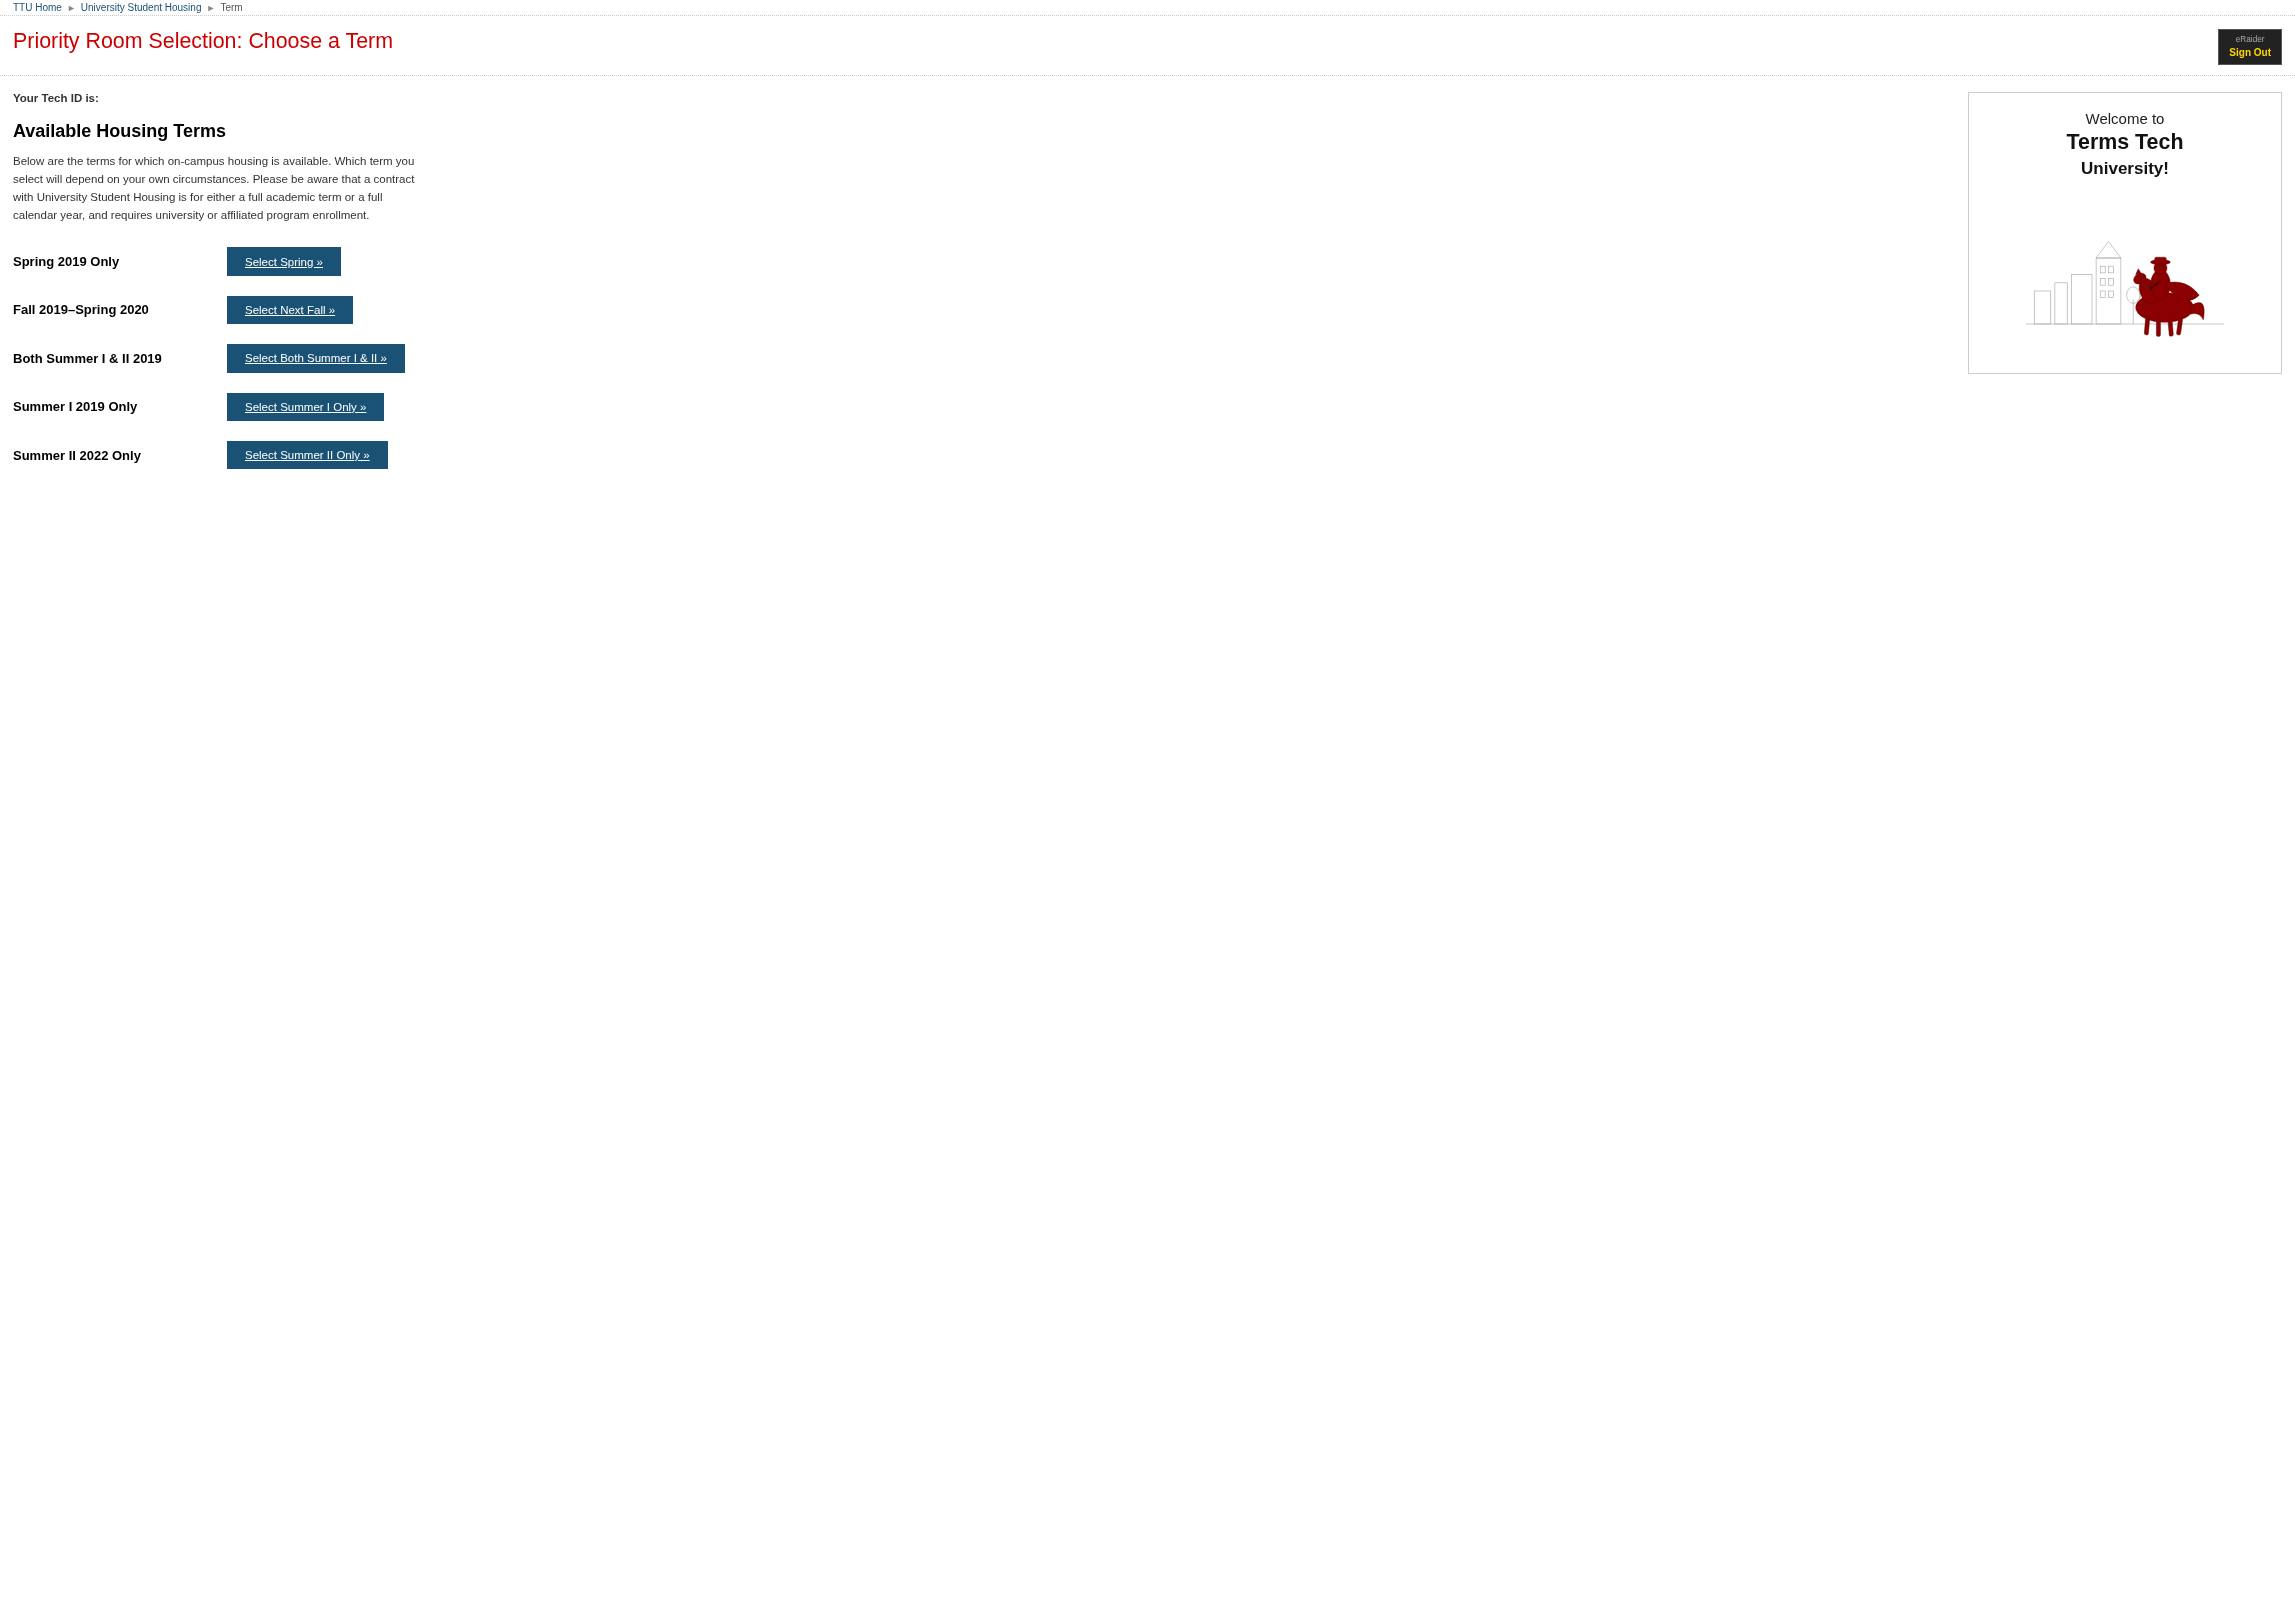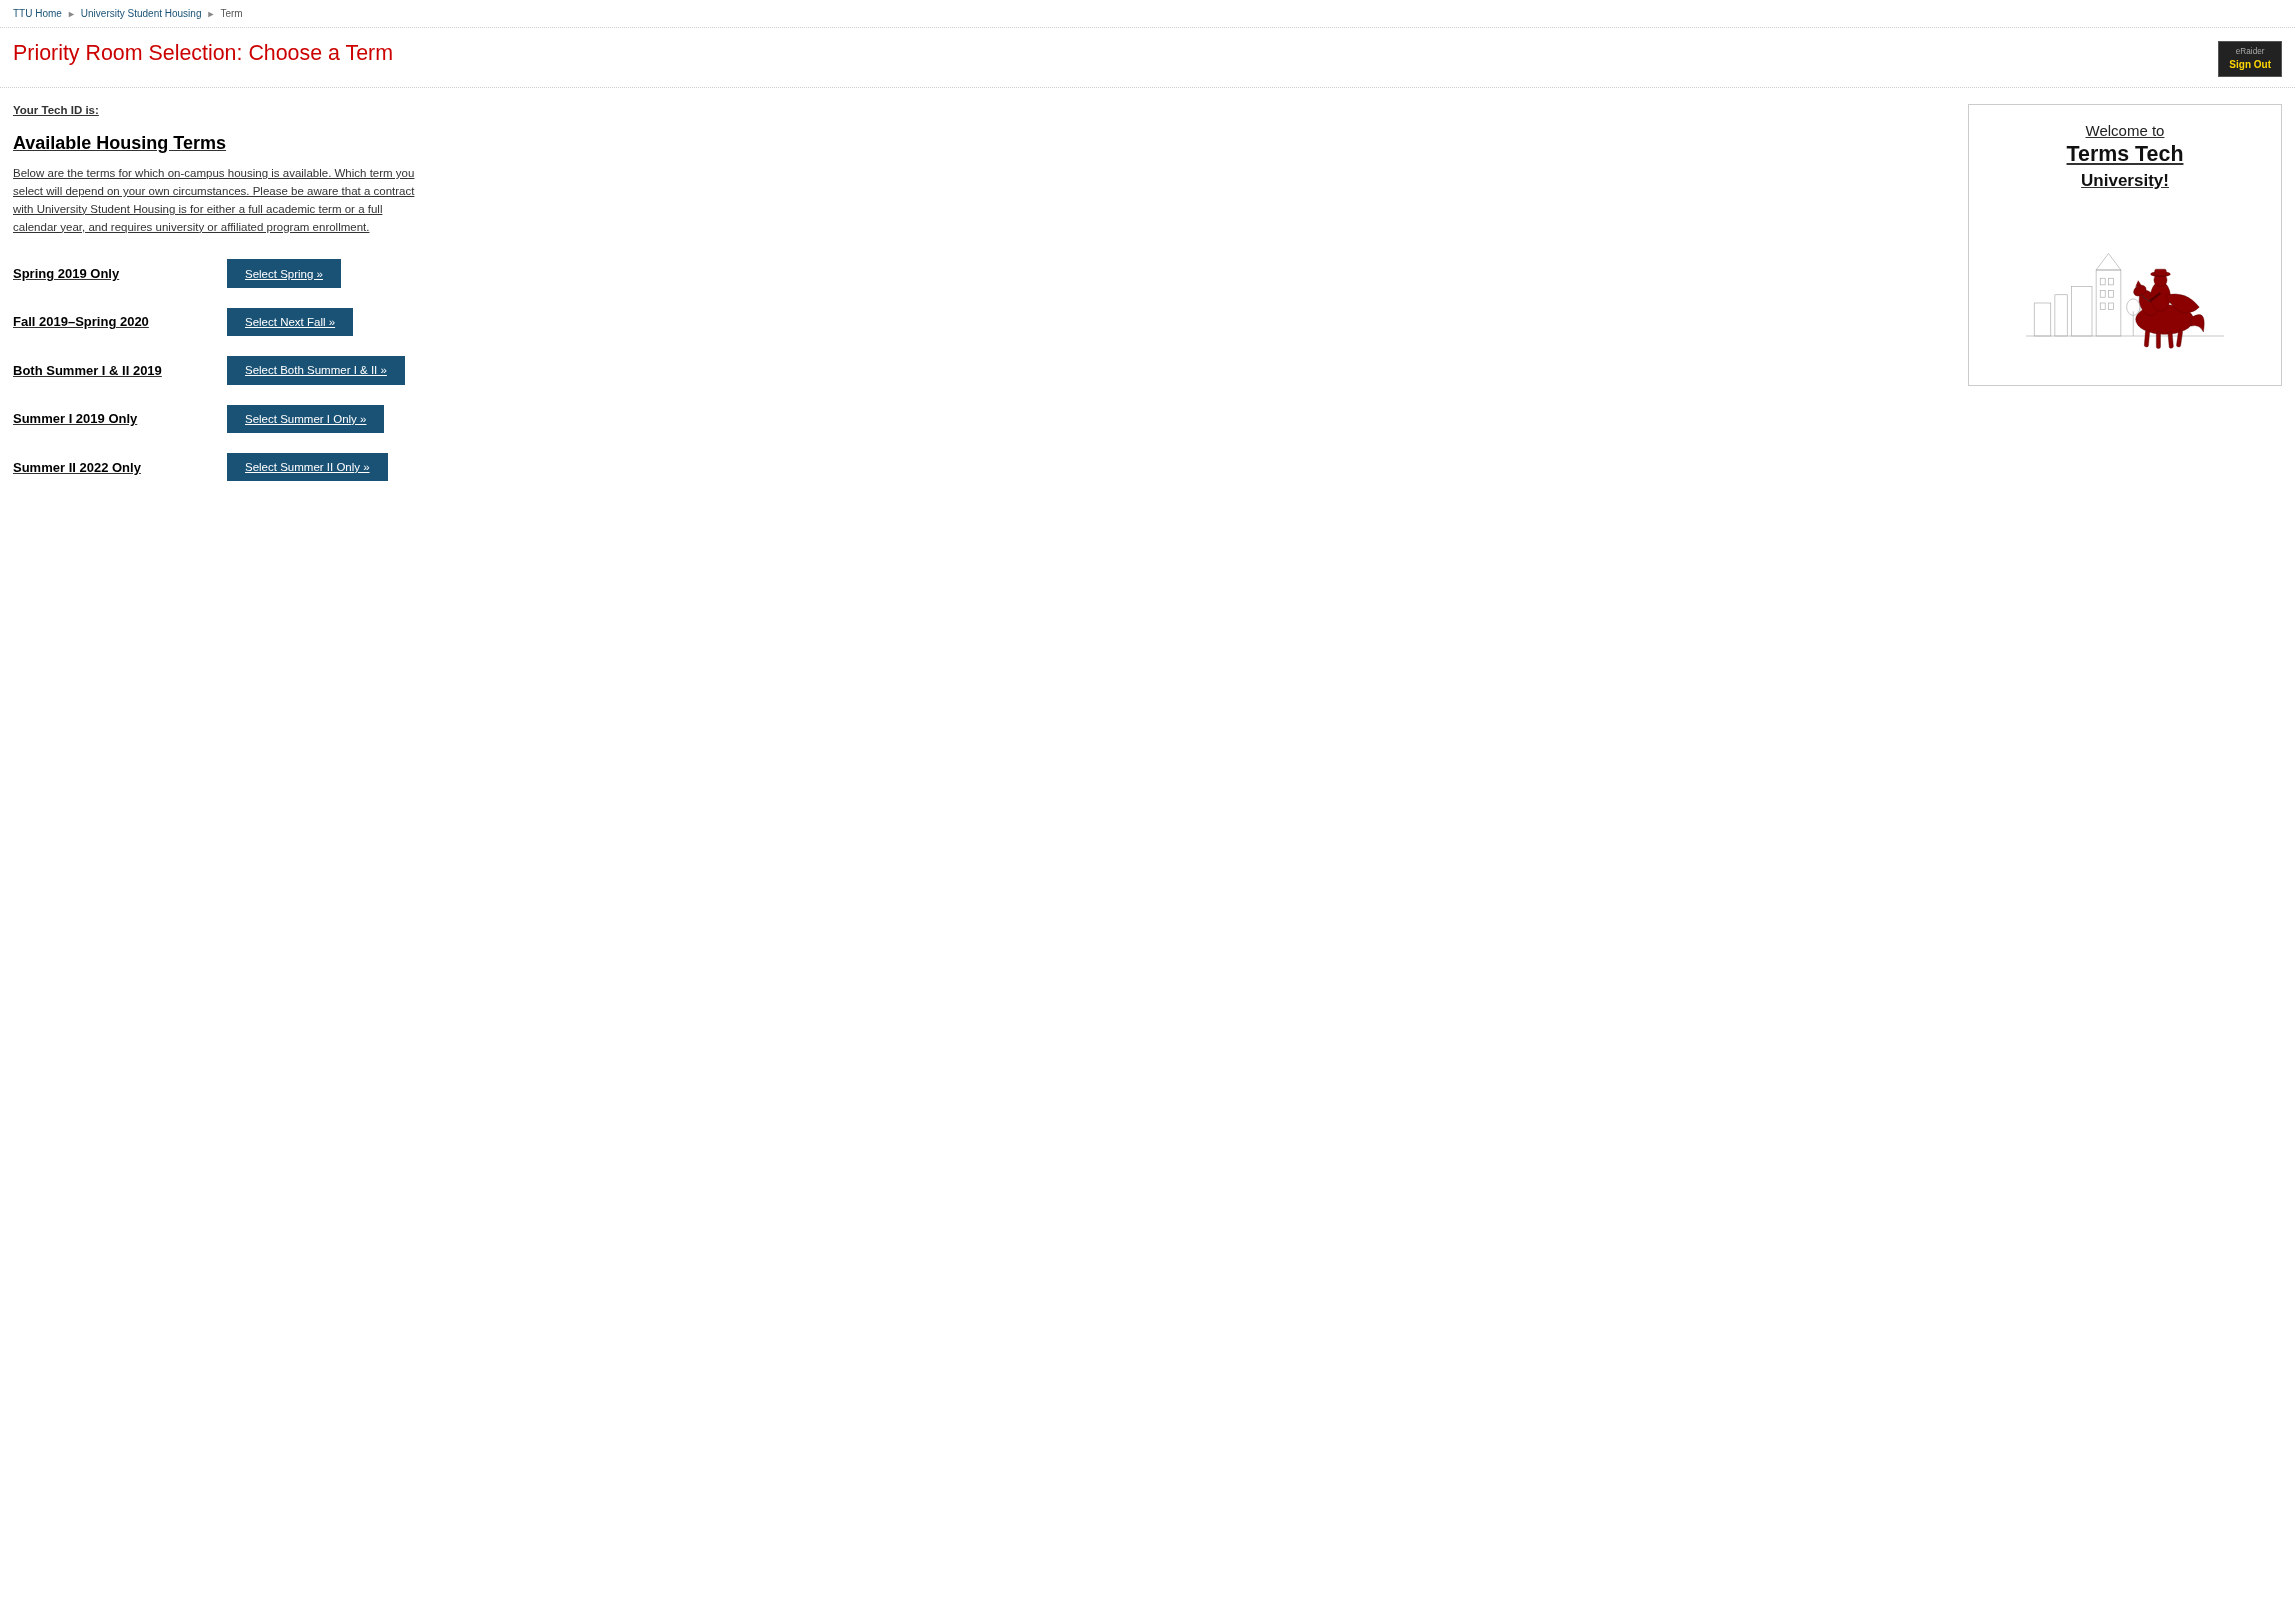--- a/index.html
+++ b/index.html
@@ -5,21 +5,21 @@
     * { margin: 0; padding: 0; box-sizing: border-box; }
     body {
       font-family: Arial, Helvetica, sans-serif;
       font-size: 11.5px;
       color: #333;
       background: #fff;
     }
 
     
     .breadcrumb-bar {
-      padding: 8px 13px;
+      padding: 2px 13px;
       border-bottom: 0.8px dotted #ccc;
       font-size: 10px;
       color: #555;
       display: flex;
       align-items: center;
       gap: 5px;
     }
     .breadcrumb-separator {
       color: #888;
       font-size: 9px;
@@ -61,21 +61,20 @@
       color: #aaa;
       font-size: 8.2px;
       font-weight: normal;
     }
 
     
     .main-content {
       display: flex;
       padding: 16.5px 13px;
       gap: 8px;
-      text-decoration: underline;
     }
     .left-panel {
       flex: 1;
     }
     .right-panel {
       width: 314px;
       flex-shrink: 0;
     }
 
     

